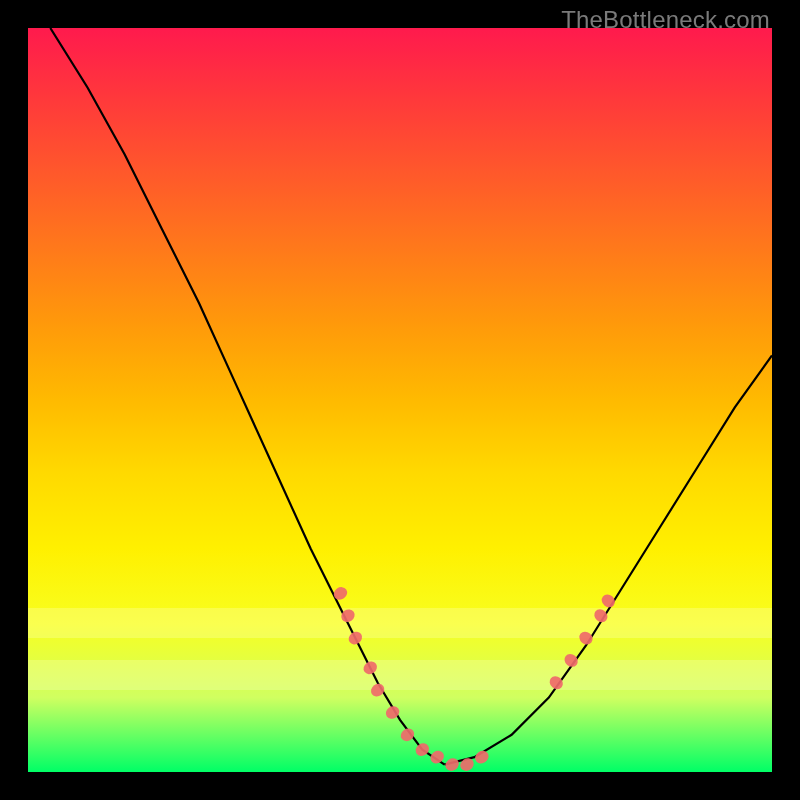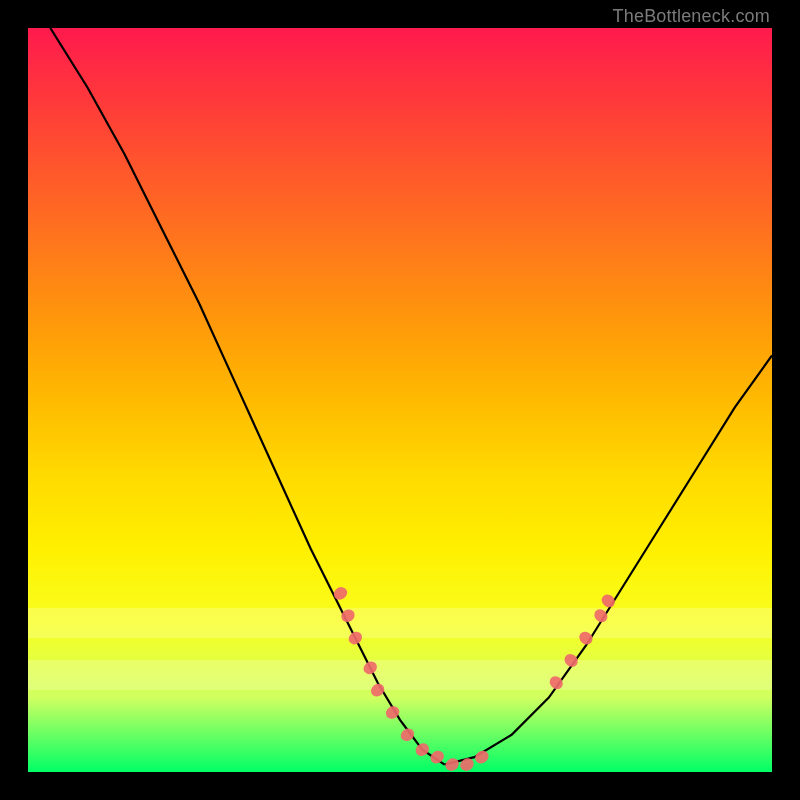--- a/index.html
+++ b/index.html
@@ -11,21 +11,21 @@
     #ff3a3a 10%,
     #ff5a2a 20%,
     #ff7a1a 30%,
     #ff9a0a 40%,
     #ffba00 50%,
     #ffda00 60%,
     #fff000 70%,
     #f8ff20 80%,
     #d0ff60 90%,
     #00ff66 100%); }
-  .watermark { position: absolute; top: 6px; right: 30px; color: #7a7a7a; font-size: 18px; font-weight: 500; letter-spacing: 0.2px; z-index: 5; }
+  .watermark { position: absolute; top: 6px; right: 30px; color: #7a7a7a; font-size: 24px; font-weight: 500; letter-spacing: 0.2px; z-index: 5; }
   svg.curves { position: absolute; top: 0; left: 0; width: 100%; height: 100%; }
   svg.markers { position: absolute; top: 0; left: 0; width: 100%; height: 100%; }
   .pale-band { position: absolute; left: 0; width: 100%; background: rgba(255,255,220,0.25); }
 </style>
 </head>
 <body>
 
 <div class="frame">
   <div class="watermark">TheBottleneck.com</div>
   <div class="plot-area">

